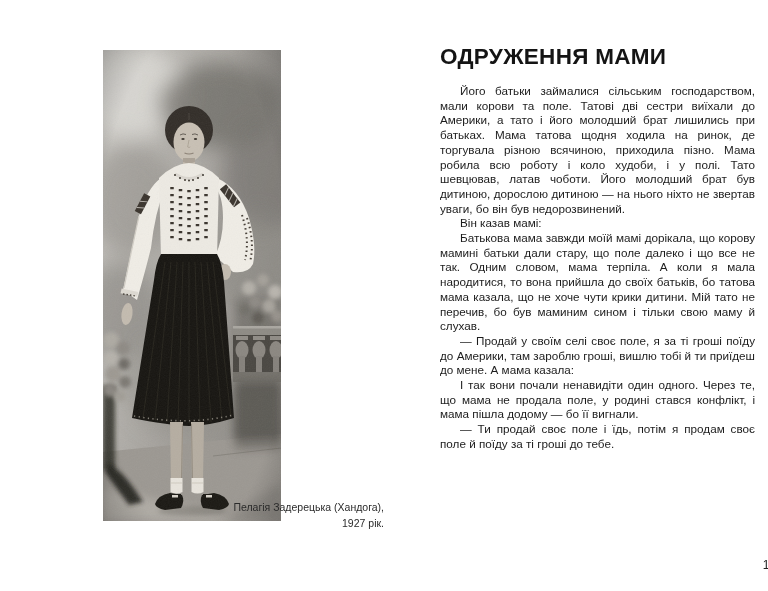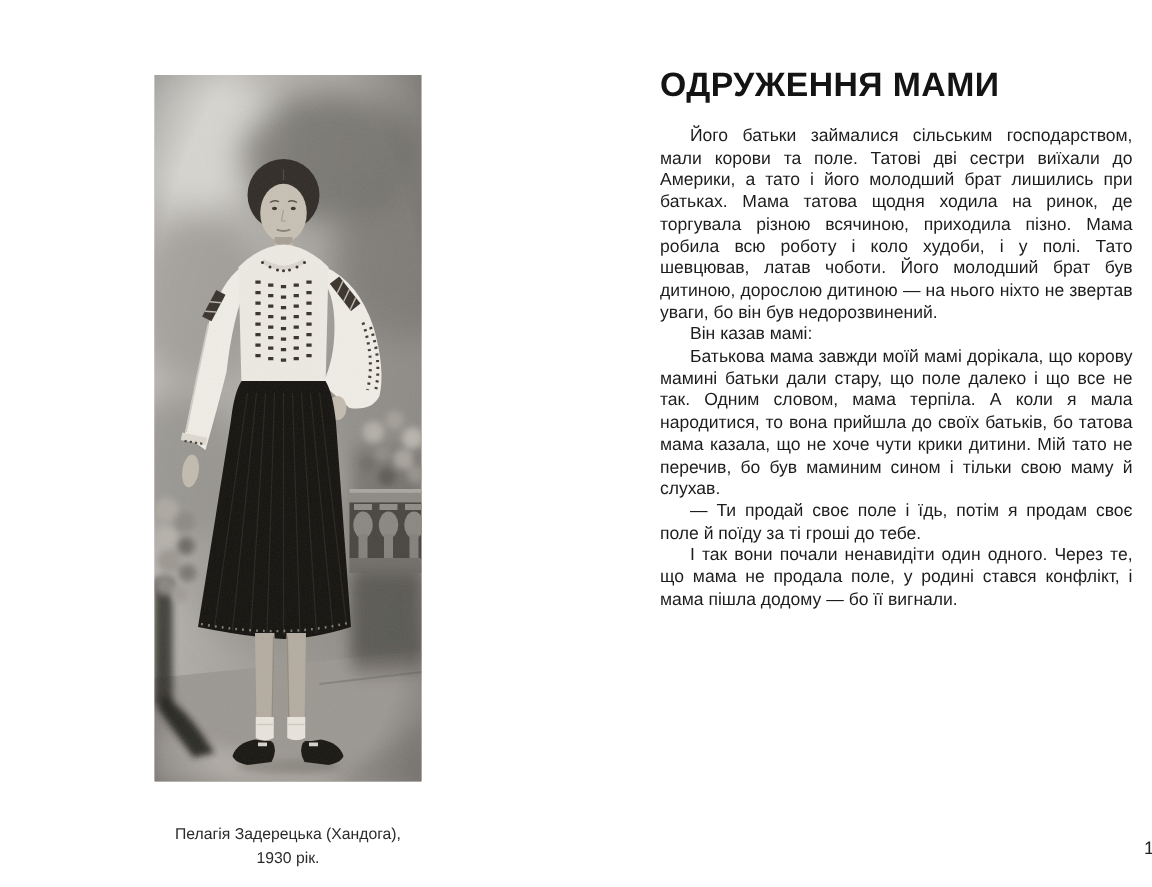--- a/index.html
+++ b/index.html
@@ -10,22 +10,22 @@
   }
   .spread{position:absolute;inset:0;}
   
   .left-page{position:absolute;left:0;top:0;width:384px;height:591px;}
   .photo{
     position:absolute;left:103px;top:50px;width:178px;height:471px;
     background:#a9a6a1;
   }
   .photo svg{display:block;width:100%;height:100%;}
   .photo-caption{
-    position:absolute;left:0;top:549px;width:384px;
-    text-align:center;font-size:10.5px;line-height:15.5px;color:#2b2b2b;
+    position:absolute;left:0;top:500px;width:384px;
+    text-align:right;font-size:10.5px;line-height:15.5px;color:#2b2b2b;
   }
   
   .right-page{position:absolute;left:392px;top:0;width:384px;height:433px;}
   .text-column{position:absolute;left:48px;top:44px;width:315px;}
   .chapter-title{
     margin:0 0 14px 0;
     font-size:22.5px;font-weight:bold;letter-spacing:.3px;color:#141414;
   }
   .text-column p{
     margin:0;font-size:11.7px;line-height:14.7px;
@@ -249,29 +249,30 @@
           </g>
         </g>
 
         <rect width="178" height="471" fill="url(#vign)"></rect>
         <rect width="178" height="471" filter="url(#grainF)" opacity="0.07"></rect>
       </svg>
     </div>
 
     <div class="photo-caption">
       <span>Пелагія Задерецька (Хандога),</span><br>
-      <span>1930 рік.</span>
+      <span>1927 рік.</span>
     </div>
   </div>
 
   <div class="right-page">
     <div class="text-column">
       <h1 class="chapter-title">ОДРУЖЕННЯ МАМИ</h1>
       <p>Його батьки займалися сільським господарством, мали корови та поле. Татові дві сестри виїхали до Америки, а тато і його молодший брат лишились при батьках. Мама татова щодня ходила на ринок, де торгувала різною всячиною, приходила пізно. Мама робила всю роботу і коло худоби, і у полі. Тато шевцював, латав чоботи. Його молодший брат був дитиною, дорослою дитиною — на нього ніхто не звертав уваги, бо він був недорозвинений.</p>
       <p>Він казав мамі:</p>
       <p>Батькова мама завжди моїй мамі дорікала, що корову мамині батьки дали стару, що поле далеко і що все не так. Одним словом, мама терпіла. А коли я мала народитися, то вона прийшла до своїх батьків, бо татова мама казала, що не хоче чути крики дитини. Мій тато не перечив, бо був маминим сином і тільки свою маму й слухав.</p>
+      <p>— Продай у своїм селі своє поле, я за ті гроші поїду до Америки, там зароблю гроші, вишлю тобі й ти приїдеш до мене. А мама казала:</p>
+      <p>І так вони почали ненавидіти один одного. Через те, що мама не продала поле, у родині стався конфлікт, і мама пішла додому — бо її вигнали.</p>
       <p>— Ти продай своє поле і їдь, потім я продам своє поле й поїду за ті гроші до тебе.</p>
-      <p>І так вони почали ненавидіти один одного. Через те, що мама не продала поле, у родині стався конфлікт, і мама пішла додому — бо її вигнали.</p>
     </div>
     <div class="page-number">15</div>
   </div>
 
 </div>
 
 </body></html>

